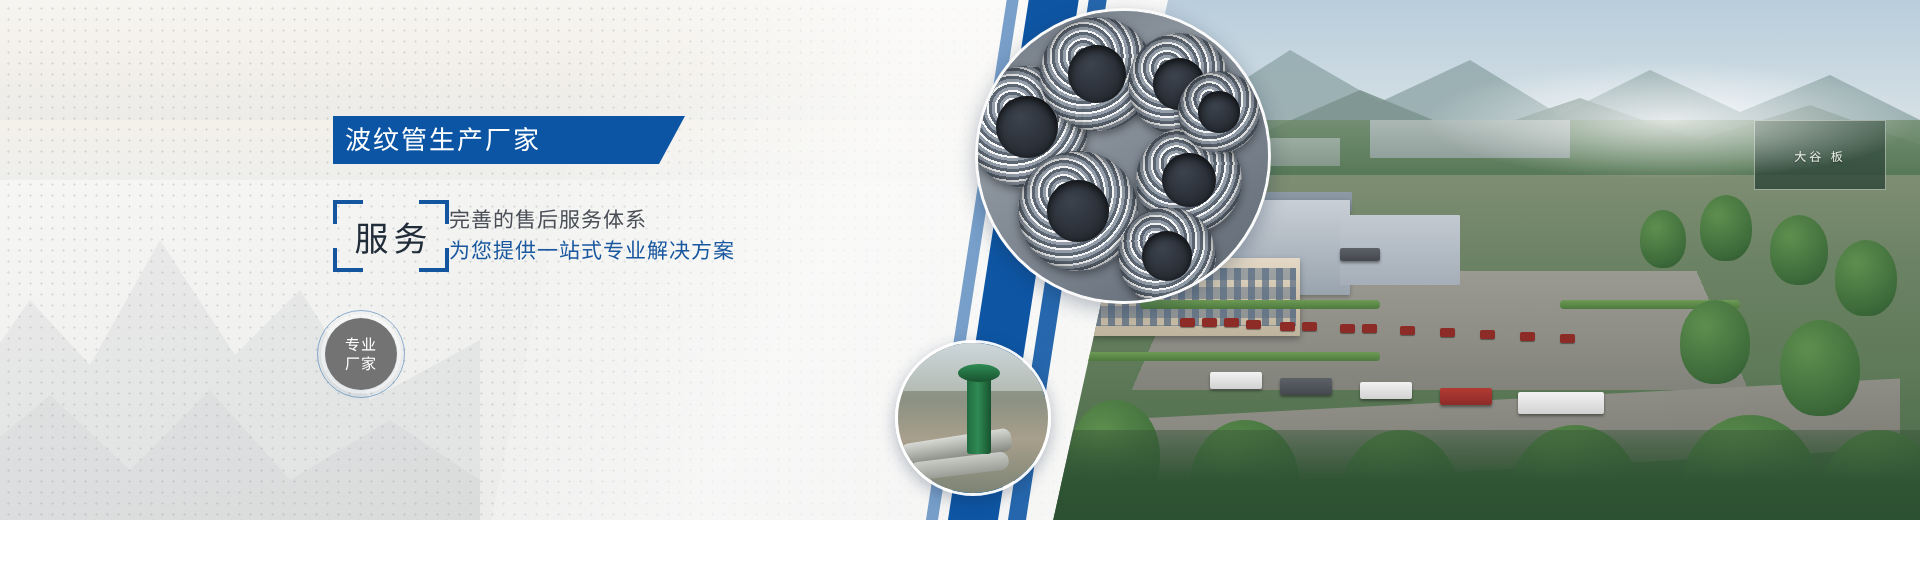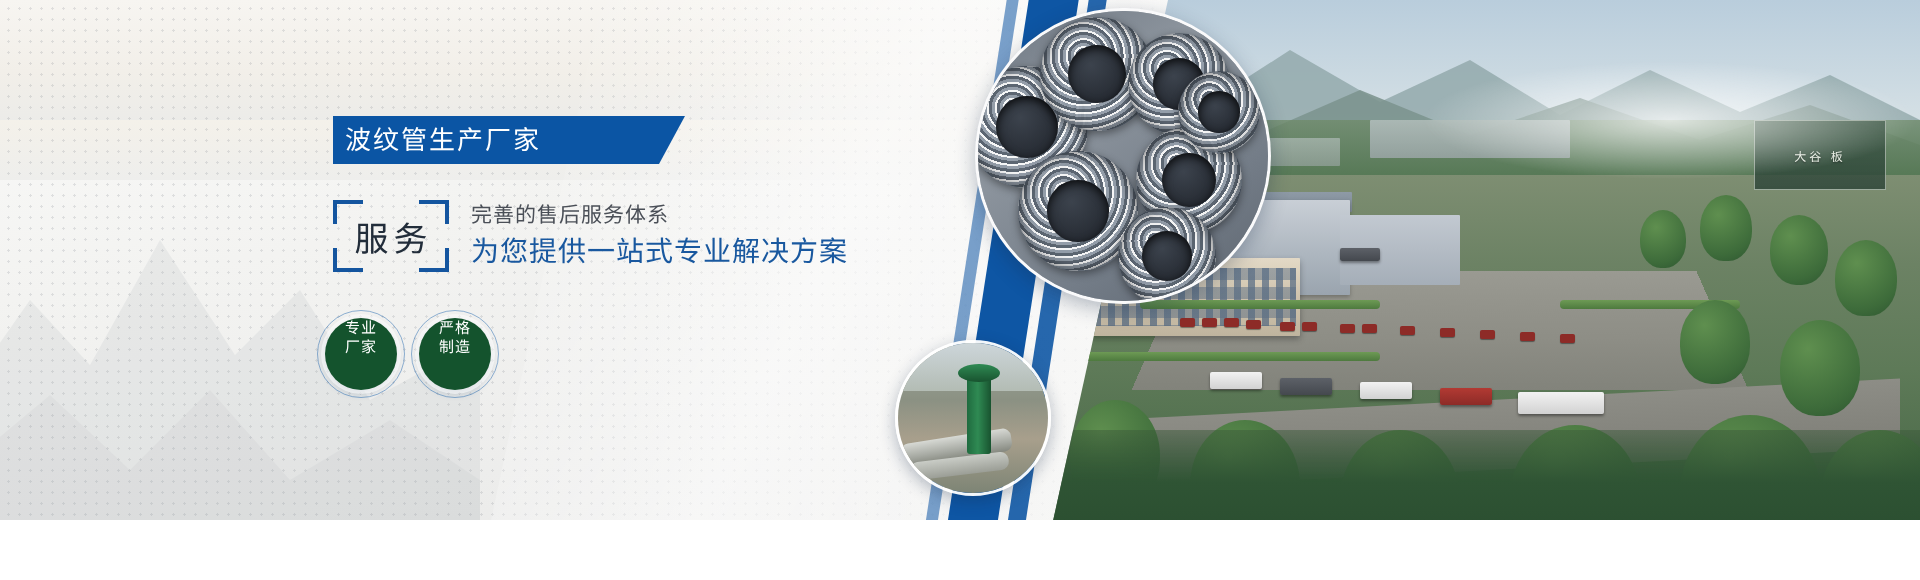--- a/index.html
+++ b/index.html
@@ -325,50 +325,50 @@
   .service-mark .tr { right: 0; top: 0;  border-right: 4px solid #14559f; border-top: 4px solid #14559f; }
   .service-mark .bl { left: 0;  bottom: 0; border-left: 4px solid #14559f; border-bottom: 4px solid #14559f; }
   .service-mark .br { right: 0; bottom: 0; border-right: 4px solid #14559f; border-bottom: 4px solid #14559f; }
   .service-mark .word {
     font-size: 34px;
     color: #222d3a;
     letter-spacing: 5px;
     padding-left: 5px;
   }
 
-  .service-texts { margin-left: 22px; }
+  .service-texts { }
   .service-line1 {
     font-size: 21px;
     color: #4a4f57;
     letter-spacing: 1px;
     line-height: 1.35;
   }
   .service-line2 {
-    font-size: 28px;
+    font-size: 21px;
     color: #19589f;
     letter-spacing: 1px;
     line-height: 1.4;
     margin-top: 2px;
   }
 
   .badges {
     position: absolute;
     left: 325px; top: 318px;
     display: flex;
     gap: 22px;
   }
   .badge {
     width: 72px; height: 72px;
     border-radius: 50%;
-    background: #14532d;
+    background: #737373;
     color: #ffffff;
     display: flex;
     flex-direction: column;
     align-items: center;
-    justify-content: flex-start;
+    justify-content: center;
     font-size: 15px;
     line-height: 1.28;
     letter-spacing: 1px;
     box-shadow: 0 0 0 4px rgba(255,255,255,0.55), 0 3px 8px rgba(20,60,110,0.22);
     position: relative;
   }
   .badge::before {
     content:"";
     position:absolute; left:-8px; top:-8px; right:-8px; bottom:-8px;
     border-radius:50%;
@@ -509,19 +509,15 @@
       <div class="service-line1">完善的售后服务体系</div>
       <div class="service-line2">为您提供一站式专业解决方案</div>
     </div>
   </div>
 
   <div class="badges">
     <div class="badge">
       <span>专业</span>
       <span>厂家</span>
     </div>
-    <div class="badge">
-      <span>严格</span>
-      <span>制造</span>
-    </div>
   </div>
 
 </div>
 
 </body></html>

